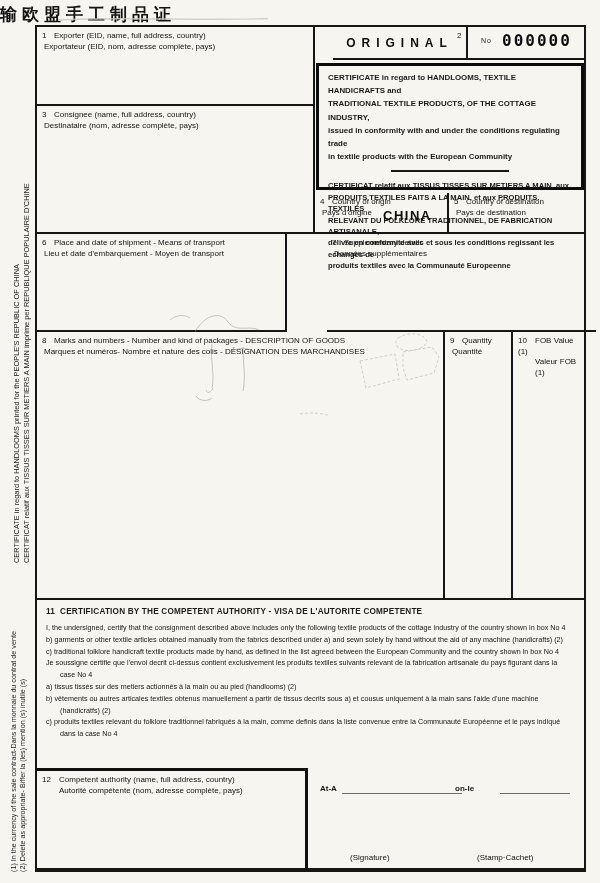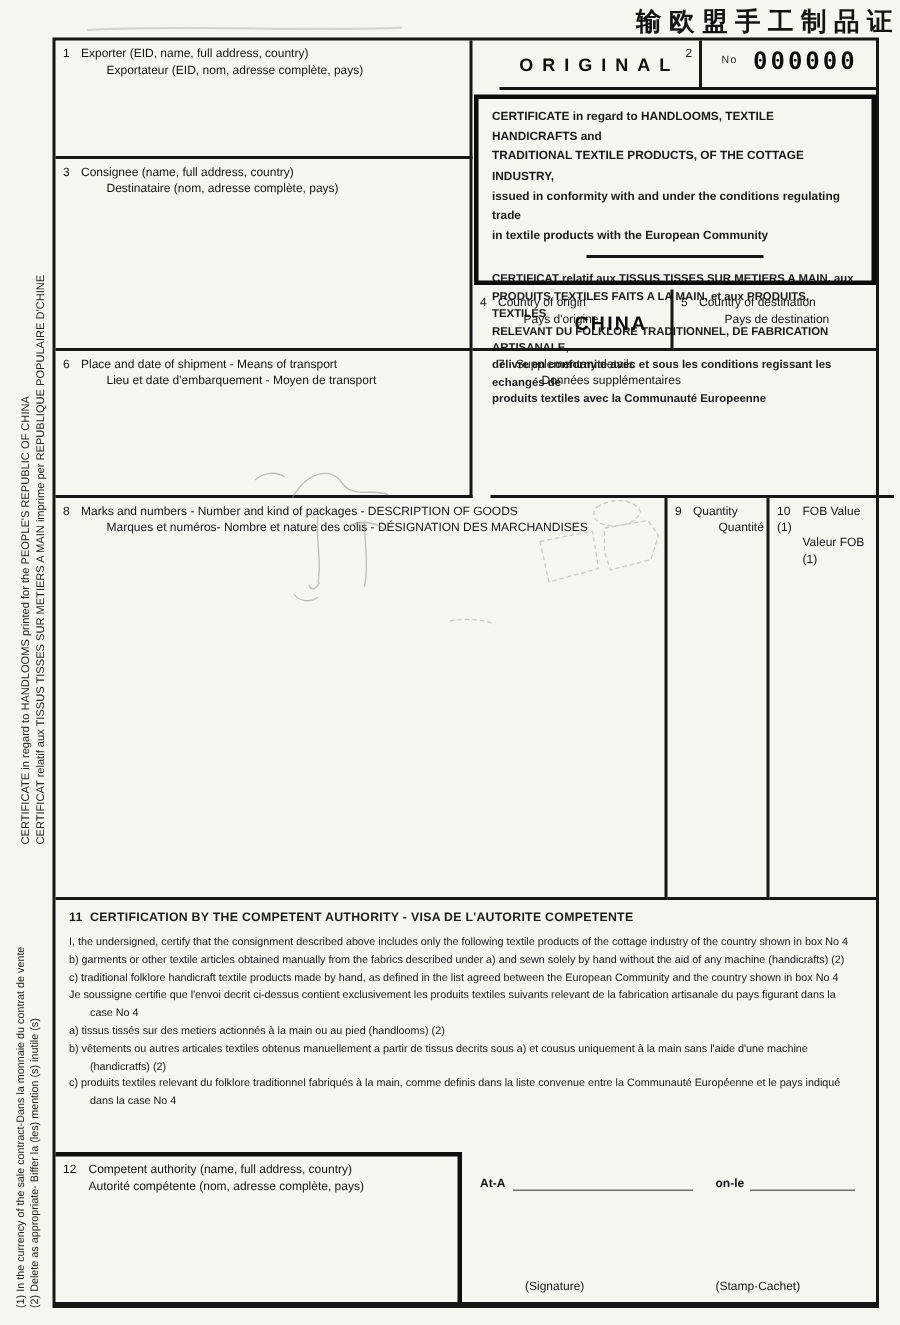--- a/index.html
+++ b/index.html
@@ -4,51 +4,51 @@
 <style>
   * { margin:0; padding:0; box-sizing:border-box; }
   html,body { width:600px; height:883px; }
   body {
     position:relative; width:600px; height:883px;
     background:#f7f5f0; color:#1c1c1c;
     font-family:"Liberation Sans", sans-serif;
     overflow:hidden;
   }
   .title {
-    position:absolute; left:0; right:0; top:3px; text-align:right;
+    position:absolute; left:0; right:0; top:3px; text-align:left;
     font-family:"DejaVu Serif", serif;
     font-size:17px; font-weight:bold; letter-spacing:5px; color:#141414;
   }
   
   .form {
     position:absolute; left:35px; top:25px; width:551px; height:847px;
     border:2px solid #161616; border-bottom-width:4px;
   }
   .form > div { position:absolute; }
   .cell { border-color:#161616; }
   .box1   { left:0;   top:0;   width:278px; height:79px;  border-right:2px solid #161616; border-bottom:2px solid #161616; }
   .box3   { left:0;   top:79px; width:278px; height:128px; border-right:2px solid #161616; border-bottom:2px solid #161616; }
-  .box6   { left:0;   top:207px; width:278px; height:98px; border-right:2px solid #161616; border-bottom:2px solid #161616; }
+  .box6   { left:0;   top:207px; width:250px; height:98px; border-right:2px solid #161616; border-bottom:2px solid #161616; }
   .box-orig { left:296px; top:0; width:135px; height:33px; border-right:2px solid #161616; border-bottom:2px solid #161616;
               display:flex; align-items:center; justify-content:center; }
   .box-no   { left:413px; top:0; width:134px; height:33px; border-bottom:2px solid #161616; }
   .cert-box { left:279px; top:36px; width:268px; height:127px; border:3px solid #0c0c0c; padding:5px 9px 0 9px; }
   .box4   { left:278px; top:166px; width:134px; height:41px; border-right:2px solid #161616; border-bottom:2px solid #161616; }
   .box5   { left:412px; top:166px; width:135px; height:41px; border-bottom:2px solid #161616; }
   .box7   { left:290px; top:207px; width:269px; height:98px; border-bottom:2px solid #161616; }
   .box8   { left:0;   top:305px; width:408px; height:268px; border-right:2px solid #161616; border-bottom:2px solid #161616; }
   .box9   { left:408px; top:305px; width:68px;  height:268px; border-right:2px solid #161616; border-bottom:2px solid #161616; }
   .box10  { left:476px; top:305px; width:71px;  height:268px; border-bottom:2px solid #161616; }
   .sec11  { left:4px; top:573px; width:598px; height:268px; }
   .box12  { left:0; top:741px; width:271px; height:100px; border-top:3px solid #0f0f0f; border-right:3px solid #0f0f0f; }
   
   .lbl { font-size:8px; line-height:10.5px; padding:4px 4px 0 5px; color:#141414; }
   .lbl .num { display:inline-block; min-width:9px; margin-right:3px; }
   .lbl .num2 { display:inline-block; min-width:14px; margin-right:3px; }
-  .fr-line { padding-left:34px; font-size:8px; line-height:10.5px; color:#141414; }
+  .fr-line { padding-left:7px; font-size:8px; line-height:10.5px; color:#141414; }
   .fr-line2 { padding-left:22px; }
   
   .original { font-size:12px; font-weight:bold; letter-spacing:6px; color:#0e0e0e; }
   .no-num  { position:absolute; left:7px;  top:4px; font-size:8px; }
   .no-lbl  { position:absolute; left:31px; top:10px; font-size:7px; letter-spacing:1px; }
   .no-serial { position:absolute; left:52px; top:4px; font-size:16px; font-weight:bold;
                font-family:"DejaVu Sans Mono", monospace; letter-spacing:2px; color:#0d0d0d; }
   
   .cert-en { font-size:7.9px; font-weight:bold; line-height:13.2px; color:#1a1a1a; }
   .cert-rule { width:118px; border-top:2px solid #161616; margin:7px auto 8px auto; }
@@ -59,21 +59,21 @@
   }
   
   .sec11-head { position:absolute; left:5px; top:7px; font-size:8.2px; font-weight:bold; letter-spacing:.2px; }
   .sec11-head .num { margin-right:5px; }
   .sec11-body { position:absolute; left:5px; top:22px; width:538px; }
   .ln { font-size:7.2px; line-height:11.8px; white-space:nowrap; color:#161616; }
   .ln.indent { padding-left:14px; }
   
   .sig-small { position:absolute; font-size:8px; font-weight:bold; color:#141414; }
   .at-lbl  { left:283px; top:757px; }
-  .on-lbl  { left:440px; top:757px; }
+  .on-lbl  { left:418px; top:757px; }
   .sig-line { position:absolute; border-bottom:1.5px solid #6e6e6e; }
   .line1 { left:305px; top:757px; width:120px; height:10px; }
   .line2 { left:463px; top:757px; width:70px;  height:10px; }
   .sig-cap { position:absolute; font-size:8px; color:#141414; }
   .sig-cap1 { left:313px; top:826px; }
   .sig-cap2 { left:440px; top:826px; }
   
   .side-upper { position:absolute; left:12px; top:563px; width:0; height:0; }
   .side-lower { position:absolute; left:9px;  top:872px; width:0; height:0; }
   .vert { transform:rotate(-90deg); transform-origin:0 0; white-space:nowrap; }

